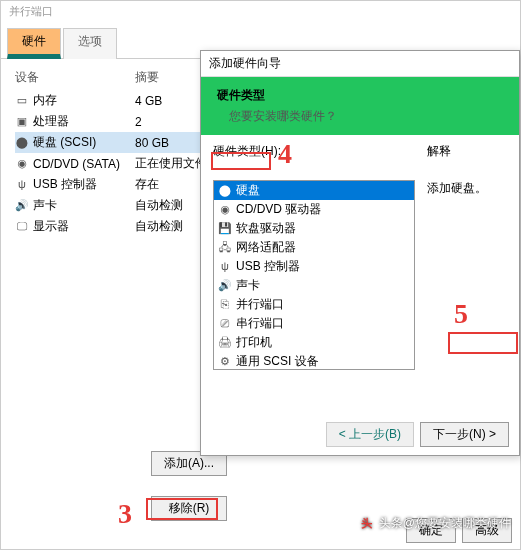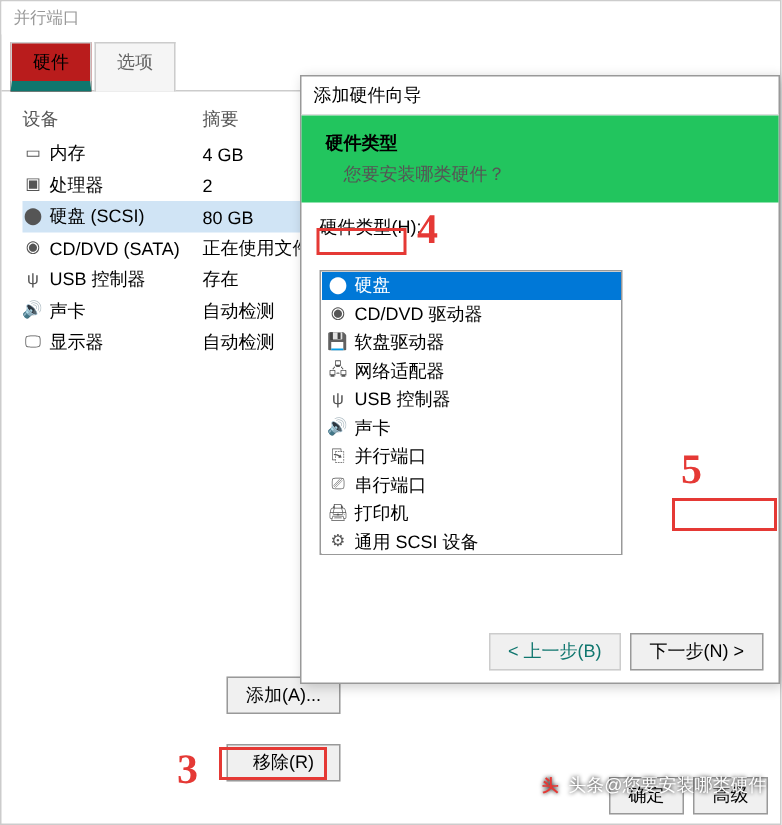--- a/index.html
+++ b/index.html
@@ -3,21 +3,21 @@
 <meta charset="utf-8">
 <style>
 * { margin: 0; padding: 0; box-sizing: border-box; font-family: "Microsoft YaHei", sans-serif; font-size: 12px; }
 body { background: #f0f0f0; width: 521px; height: 550px; position: relative; overflow: hidden; }
 
 .main-window { position: absolute; top: 0; left: 0; width: 521px; height: 550px; background: #fff; border: 1px solid #ccc; }
 .title-bar { height: 22px; background: #fff; padding: 3px 8px; color: #999; font-size: 11px; }
 
 .tabs { display: flex; border-bottom: 1px solid #ccc; margin-top: 4px; padding-left: 6px; }
 .tab { padding: 4px 14px; border: 1px solid #ccc; border-bottom: none; background: #fff; margin-right: 2px; cursor: pointer; position: relative; top: 1px; }
-.tab.active { background: #b91c1c; border-bottom: 7px solid #0f766e; }
+.tab.active { background: #fdba74; border-bottom: 5px solid #0f766e; }
 .tab.inactive { background: #f5f5f5; color: #666; }
 
 .device-area { padding: 10px 14px; }
 .dev-header { display: flex; color: #555; margin-bottom: 4px; }
 .dev-header .c1 { width: 120px; }
 .dev-row { display: flex; padding: 2px 0; align-items: center; }
 .dev-row .c1 { width: 120px; display: flex; align-items: center; gap: 4px; }
 .dev-row.selected { background: #d0e4f5; }
 .ico { width: 14px; height: 14px; flex-shrink: 0; display: inline-flex; align-items: center; justify-content: center; }
 
@@ -206,20 +206,22 @@
           </div>
           <div class="hw-item">
             <span class="ico">
               <span style="color:#555;font-size:11px;line-height:1;">⚙</span>
             </span>
             <span>通用 SCSI 设备</span>
           </div>
         </div>
     </div>
     <div class="wiz-right">
+      <div class="wiz-label">解释</div>
+      <div>添加硬盘。</div>
     </div>
   </div>
   <div class="wiz-buttons">
     <button class="btn disabled">&lt; 上一步(B)</button>
     <button class="btn">下一步(N) &gt;</button>
   </div>
 </div>
 
 <div class="anno-box" style="top:152px; left:211px; width:60px; height:18px;"></div>
 <div class="anno" style="top:138px; left:278px;">4</div>

